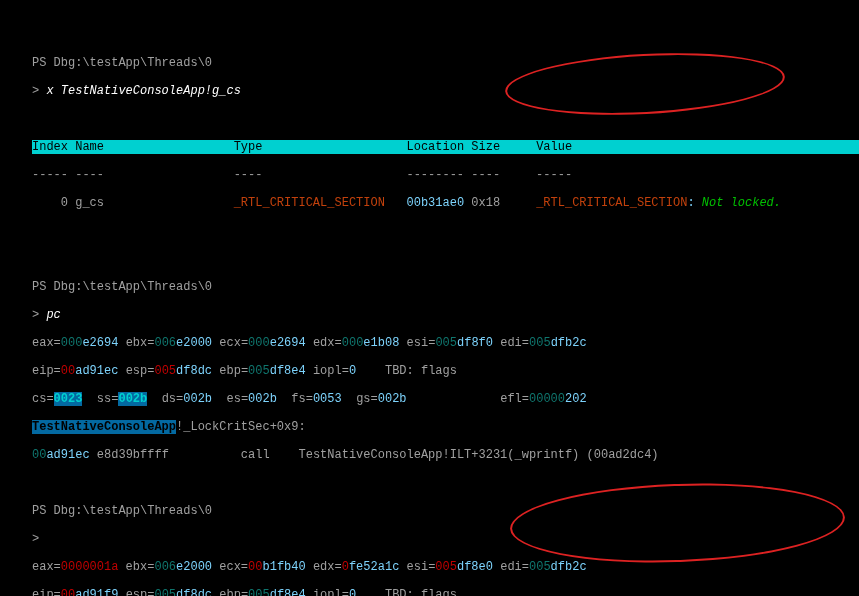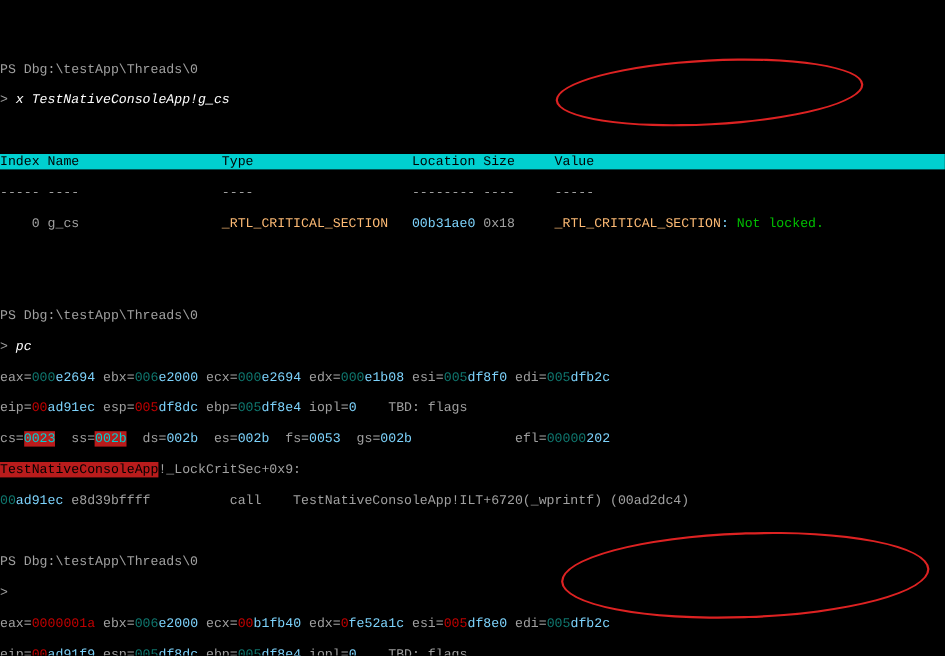--- a/index.html
+++ b/index.html
@@ -8,28 +8,28 @@
     font-family: 'Consolas', 'Courier New', monospace;
     font-size: 12px;
     line-height: 14px;
     color: #c0c0c0;
     width: 859px;
     height: 596px;
     overflow: hidden;
     white-space: pre;
     position: relative;
   }
-  .line { display: block; height: 14px; }
+  .line { display: block; height: 14px; margin-left: 32px; }
   .gray { color: #a0a0a0; }
   .white { color: #ffffff; font-style: italic; }
   .cyan-bg { background: #00d0d0; color: #000; display: block; width: 100%; }
   .cyan { color: #7dd3fc; }
-  .dark-yellow { color: #fdba74; }
-  .olive-bg { background: #b91c1c; color: #00d0d0; }
-  .green { color: #00c000; }
+  .dark-yellow { color: #c2410c; }
+  .olive-bg { background: #0369a1; color: #00d0d0; font-weight: bold; }
+  .green { color: #00c000; font-style: italic; }
   .red { color: #c00000; }
   .bright-cyan { color: #a3a3a3; }
   .dark-cyan { color: #0f766e; }
   .circle {
     position: absolute;
     border: 2px solid #d22;
     border-radius: 50%;
     pointer-events: none;
   }
   .c1 {
@@ -56,21 +56,21 @@
 <span class="line gray">----- ----                  ----                    -------- ----     -----</span>
 <span class="line"><span class="gray">    0</span> <span class="gray">g_cs</span>                  <span class="dark-yellow">_RTL_CRITICAL_SECTION</span>   <span class="cyan">00b31ae0</span> <span class="gray">0x18</span>     <span class="dark-yellow">_RTL_CRITICAL_SECTION</span><span class="cyan">:</span> <span class="green">Not locked.</span></span>
 <span class="line"> </span>
 <span class="line"> </span>
 <span class="line gray">PS Dbg:\testApp\Threads\0</span>
 <span class="line"><span class="gray">&gt;</span><span class="white"> pc</span></span>
 <span class="line"><span class="gray">eax=</span><span class="dark-cyan">000</span><span class="cyan">e2694</span><span class="gray"> ebx=</span><span class="dark-cyan">006</span><span class="cyan">e2000</span><span class="gray"> ecx=</span><span class="dark-cyan">000</span><span class="cyan">e2694</span><span class="gray"> edx=</span><span class="dark-cyan">000</span><span class="cyan">e1b08</span><span class="gray"> esi=</span><span class="dark-cyan">005</span><span class="cyan">df8f0</span><span class="gray"> edi=</span><span class="dark-cyan">005</span><span class="cyan">dfb2c</span></span>
 <span class="line"><span class="gray">eip=</span><span class="red">00</span><span class="cyan">ad91ec</span><span class="gray"> esp=</span><span class="red">005</span><span class="cyan">df8dc</span><span class="gray"> ebp=</span><span class="dark-cyan">005</span><span class="cyan">df8e4</span><span class="gray"> iopl=</span><span class="cyan">0</span><span class="gray">    TBD: flags</span></span>
 <span class="line"><span class="gray">cs=</span><span class="olive-bg">0023</span><span class="gray">  ss=</span><span class="olive-bg">002b</span><span class="gray">  ds=</span><span class="cyan">002b</span><span class="gray">  es=</span><span class="cyan">002b</span><span class="gray">  fs=</span><span class="cyan">0053</span><span class="gray">  gs=</span><span class="cyan">002b</span><span class="gray">             efl=</span><span class="dark-cyan">00000</span><span class="cyan">202</span></span>
 <span class="line"><span class="olive-bg" style="color:#000">TestNativeConsoleApp</span><span class="gray">!_LockCritSec+0x9:</span></span>
-<span class="line"><span class="dark-cyan">00</span><span class="cyan">ad91ec</span><span class="gray"> e8d39bffff</span><span class="bright-cyan">          call</span><span class="gray">    TestNativeConsoleApp!ILT+6720(_wprintf) (00ad2dc4)</span></span>
+<span class="line"><span class="dark-cyan">00</span><span class="cyan">ad91ec</span><span class="gray"> e8d39bffff</span><span class="bright-cyan">          call</span><span class="gray">    TestNativeConsoleApp!ILT+3231(_wprintf) (00ad2dc4)</span></span>
 <span class="line"> </span>
 <span class="line gray">PS Dbg:\testApp\Threads\0</span>
 <span class="line gray">&gt;</span>
 <span class="line"><span class="gray">eax=</span><span class="red">0000001a</span><span class="gray"> ebx=</span><span class="dark-cyan">006</span><span class="cyan">e2000</span><span class="gray"> ecx=</span><span class="red">00</span><span class="cyan">b1fb40</span><span class="gray"> edx=</span><span class="red">0</span><span class="cyan">fe52a1c</span><span class="gray"> esi=</span><span class="red">005</span><span class="cyan">df8e0</span><span class="gray"> edi=</span><span class="dark-cyan">005</span><span class="cyan">dfb2c</span></span>
 <span class="line"><span class="gray">eip=</span><span class="red">00</span><span class="cyan">ad91f9</span><span class="gray"> esp=</span><span class="dark-cyan">005</span><span class="cyan">df8dc</span><span class="gray"> ebp=</span><span class="dark-cyan">005</span><span class="cyan">df8e4</span><span class="gray"> iopl=</span><span class="cyan">0</span><span class="gray">    TBD: flags</span></span>
 
 
 
 
 

